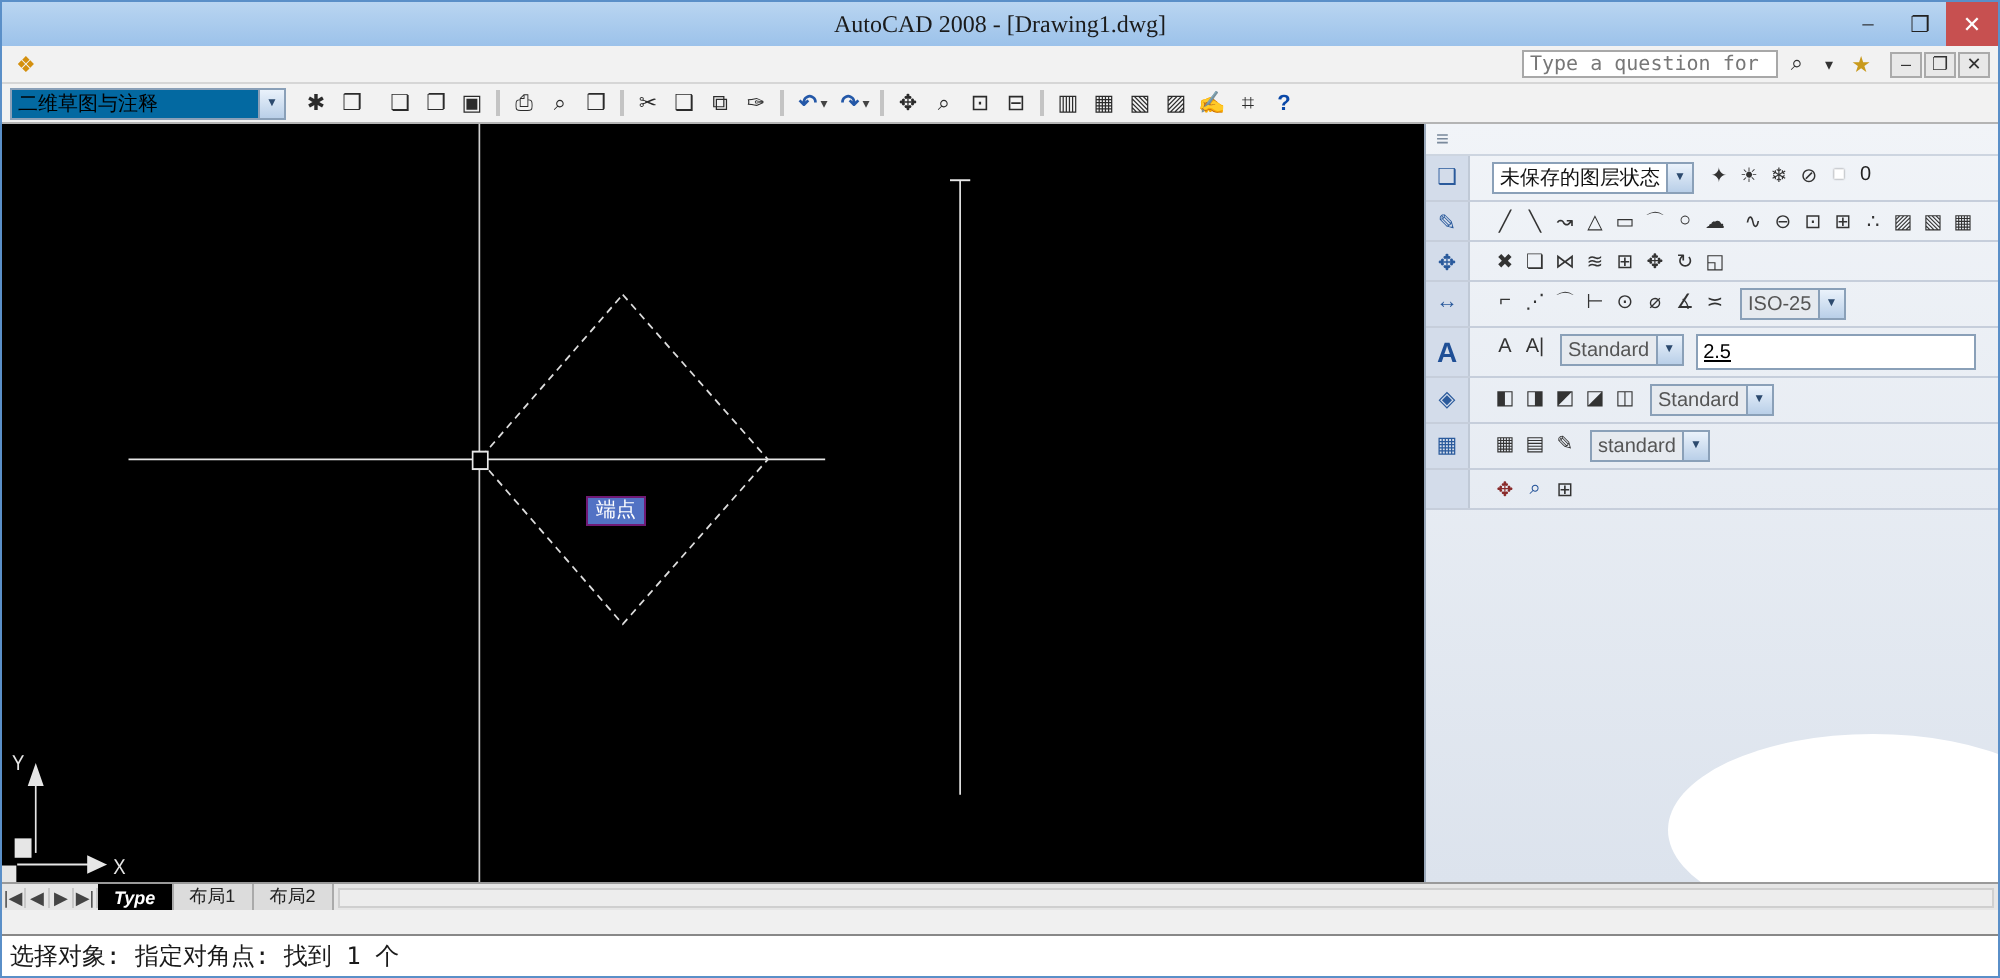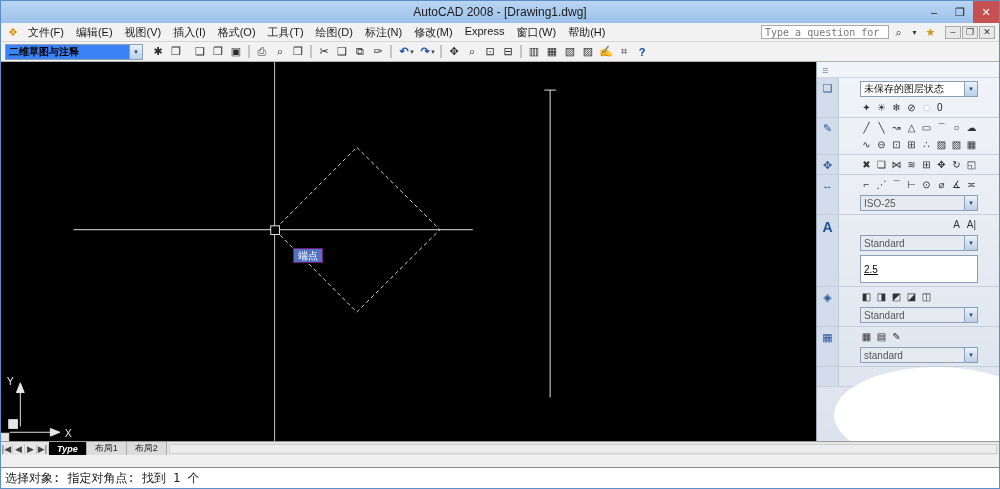--- a/index.html
+++ b/index.html
@@ -3,67 +3,67 @@
 <meta charset="utf-8">
 <style>
   * { margin:0; padding:0; box-sizing:border-box; }
   body { background:#444; }
   .app{
     width:1000px;height:489px;display:flex;flex-direction:column;
     font-family:"Liberation Sans",sans-serif;border:1px solid #5a8fc8;
     background:#f0f0f0;position:relative;overflow:hidden;
   }
   
-  .titlebar{height:22px;background:linear-gradient(#b9d5f1,#9cc2ea);display:flex;align-items:center;position:relative;flex:0 0 22px;}
+  .titlebar{height:22px;background:linear-gradient(#b9d5f1,#9cc2ea);display:flex;align-items:center;position:relative;flex:0 0 22px;font-family:Liberation Serif, serif;}
   .title-text{position:absolute;left:0;right:0;text-align:center;font-size:12px;color:#1b1b1b;}
   .winbtns{margin-left:auto;display:flex;height:100%;align-items:stretch;z-index:2;}
   .winbtn{width:26px;display:flex;align-items:center;justify-content:center;font-size:11px;color:#222;cursor:default;}
   .winbtn.close{background:#c75050;color:#fff;}
   
   .menubar{height:19px;flex:0 0 19px;background:#f2f2f2;border-bottom:1px solid #d6d6d6;display:flex;align-items:center;font-size:11px;padding:0 3px;}
   .menu-item{padding:0 6px;color:#1a1a1a;}
   .acad-icon{color:#d4900f;font-size:11px;padding:0 4px;}
   .infocenter{margin-left:auto;display:flex;align-items:center;gap:3px;}
   .help-input{width:128px;height:14px;font:10px "DejaVu Sans Mono",monospace;color:#777;border:1px solid #a8a8a8;background:#fff;padding:0 3px;}
   .mb-icon{font-size:11px;color:#333;width:13px;text-align:center;}
   .childbtns{display:flex;margin-left:4px;margin-right:1px;}
   .childbtn{width:16px;height:13px;border:1px solid #aaa;background:#e8e8e8;font-size:9px;display:flex;align-items:center;justify-content:center;color:#333;margin-left:1px;}
   
   .toolbar{height:20px;flex:0 0 20px;background:#f2f2f2;border-bottom:1px solid #b4b4b4;display:flex;align-items:center;padding:0 4px;}
-  .ws-combo{width:138px;height:16px;display:flex;align-items:center;background:#3b82f6;border:1px solid #8aa0b8;font-size:10px;margin-right:6px;font-weight:bold;}
+  .ws-combo{width:138px;height:16px;display:flex;align-items:center;background:#0369a1;border:1px solid #8aa0b8;font-size:10px;margin-right:6px;}
   .ws-combo .combo-text{flex:1;padding:0 3px;white-space:nowrap;overflow:hidden;}
   .combo-btn{width:13px;height:100%;background:linear-gradient(#eaf2fb,#b9cfe8);border-left:1px solid #8aa0b8;font-size:6px;display:flex;align-items:center;justify-content:center;color:#2c4a6e;}
   .ws-icons{display:flex;margin-right:6px;}
   .tbicon{width:18px;height:16px;display:flex;align-items:center;justify-content:center;font-size:11px;color:#2b2b2b;}
   .tb-icons{display:flex;align-items:center;}
   [data-name="toolbar-separator"]{width:2px;height:13px;background:#c4c4c4;margin:0 3px;font-size:0;}
   [data-name="undo-icon"],[data-name="redo-icon"]{color:#2458a8;font-weight:bold;}
   [data-name="undo-caret-icon"],[data-name="redo-caret-icon"]{font-size:7px;width:8px;margin-left:-5px;color:#444;}
   [data-name="help-icon"]{color:#0a48a8;font-weight:bold;}
   
   .main{flex:1;display:flex;position:relative;overflow:hidden;}
   .canvas{flex:1;position:relative;background:#000;overflow:hidden;}
   .canvas svg{position:absolute;inset:0;width:100%;height:100%;}
   .tooltip{position:absolute;left:292px;top:186px;background:#5272c4;border:1px solid #701a75;color:#fff;font-size:10px;line-height:13px;padding:0 4px;z-index:3;}
   
   .dashboard{flex:0 0 155px;background:linear-gradient(180deg,#f1f4f8,#dce3ed);border-left:1px solid #9aa8ba;display:flex;flex-direction:column;font-size:10px;}
   .dash-grip{height:16px;display:flex;align-items:center;padding-left:5px;color:#7a8a9c;font-size:11px;border-bottom:1px solid #cdd5e0;}
   .panel{display:flex;border-bottom:1px solid #c6cedb;}
   .panel-icon{flex:0 0 22px;background:#d3dcea;border-right:1px solid #c0c9d6;display:flex;justify-content:center;padding-top:4px;color:#2a5a9c;font-size:11px;}
   .panel-icon.big{font-size:14px;font-weight:bold;color:#1f4f96;}
-  .panel-body{flex:1;display:flex;flex-direction:column;padding:1px 18px;}
+  .panel-body{flex:1;display:flex;flex-direction:row;padding:1px 8px;}
   .icon-row{display:flex;align-items:center;height:17px;padding:0 2px;}
   .icon-row.right{justify-content:flex-end;}
   .dicon{width:15px;height:15px;display:flex;align-items:center;justify-content:center;font-size:10px;color:#333;}
   .layer-name{margin-left:3px;font-size:10px;color:#222;}
   .combo{display:flex;align-items:center;height:16px;background:#fff;border:1px solid #8aa0b8;margin:2px 3px;font-size:10px;}
   .combo .combo-text{flex:1;padding:0 3px;white-space:nowrap;overflow:hidden;color:#111;}
   .combo.gray{background:#e6eaef;}
   .combo.gray .combo-text{color:#555;}
-  .txtfield{height:28px;margin:2px 3px;border:1px solid #8aa0b8;background:#fff;font-size:10px;padding:0 3px;width:calc(100% - 6px);font-family:"Liberation Sans",sans-serif;text-decoration:underline;}
+  .txtfield{height:18px;margin:2px 3px;border:1px solid #8aa0b8;background:#fff;font-size:10px;padding:0 3px;width:calc(100% - 6px);font-family:"Liberation Sans",sans-serif;text-decoration:underline;}
   [data-name="layer-color-icon"]{color:#fff;text-shadow:0 0 1px #555;}
   [data-name="zoom-tool-icon"]{color:#1f4f96;}
   [data-name="pan-tool-icon"]{color:#8a2b2b;}
   
   .blob{position:absolute;left:833px;top:305px;width:205px;height:96px;background:#fff;border-radius:50%;z-index:5;}
   
   .tabbar{height:14px;flex:0 0 14px;background:#e6e6e6;border-top:1px solid #9a9a9a;display:flex;align-items:center;font-size:9px;}
   .tab-nav{display:flex;}
   .tab-nav span{width:12px;text-align:center;color:#444;border-right:1px solid #c8c8c8;}
   .tabs{display:flex;height:100%;}
@@ -82,34 +82,20 @@
     <div class="title-text" data-name="window-title">AutoCAD 2008 - [Drawing1.dwg]</div>
     <div class="winbtns" data-name="window-controls">
       <div class="winbtn" data-name="minimize-button">–</div>
       <div class="winbtn" data-name="restore-button">❐</div>
       <div class="winbtn close" data-name="close-button">✕</div>
     </div>
   </div>
 
   <div class="menubar" data-name="menu-bar">
     <span class="acad-icon" data-name="acad-file-icon">❖</span>
-    <div style="display:flex" data-name="menu-list">
-        <span class="menu-item" data-name="menu-file">文件(F)</span>
-        <span class="menu-item" data-name="menu-edit">编辑(E)</span>
-        <span class="menu-item" data-name="menu-view">视图(V)</span>
-        <span class="menu-item" data-name="menu-insert">插入(I)</span>
-        <span class="menu-item" data-name="menu-format">格式(O)</span>
-        <span class="menu-item" data-name="menu-tools">工具(T)</span>
-        <span class="menu-item" data-name="menu-draw">绘图(D)</span>
-        <span class="menu-item" data-name="menu-dimension">标注(N)</span>
-        <span class="menu-item" data-name="menu-modify">修改(M)</span>
-        <span class="menu-item" data-name="menu-express">Express</span>
-        <span class="menu-item" data-name="menu-window">窗口(W)</span>
-        <span class="menu-item" data-name="menu-help">帮助(H)</span>
-      </div>
     <div class="infocenter" data-name="infocenter">
       <input class="help-input" data-name="help-search-input" value="Type a question for help" style="">
       <span class="mb-icon" data-name="search-icon">⌕</span>
       <span class="mb-icon" style="font-size:8px" data-name="search-caret-icon">▾</span>
       <span class="mb-icon" style="color:#c99a1c" data-name="favorites-star-icon">★</span>
       <div class="childbtns" data-name="document-window-controls">
         <span class="childbtn" data-name="doc-minimize-button">–</span>
         <span class="childbtn" data-name="doc-restore-button">❐</span>
         <span class="childbtn" data-name="doc-close-button">✕</span>
       </div>

